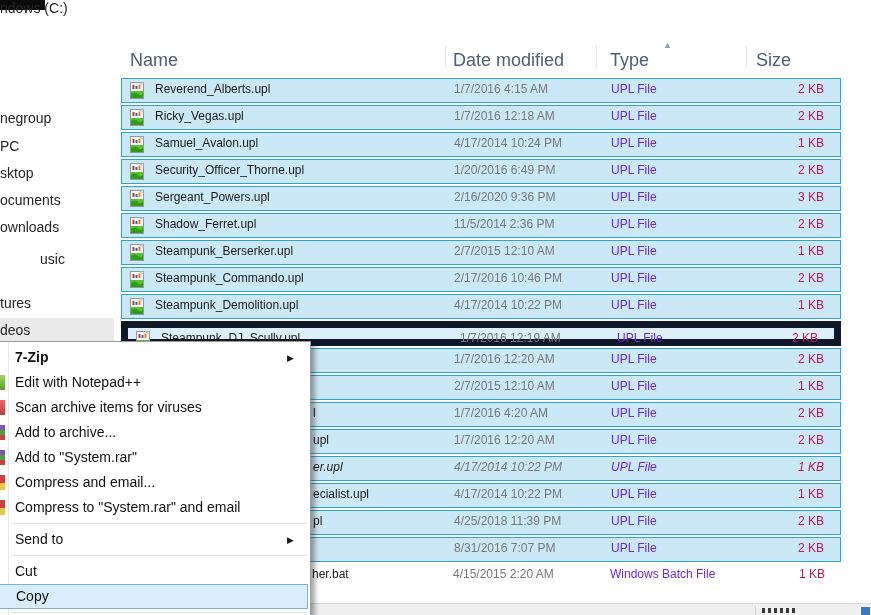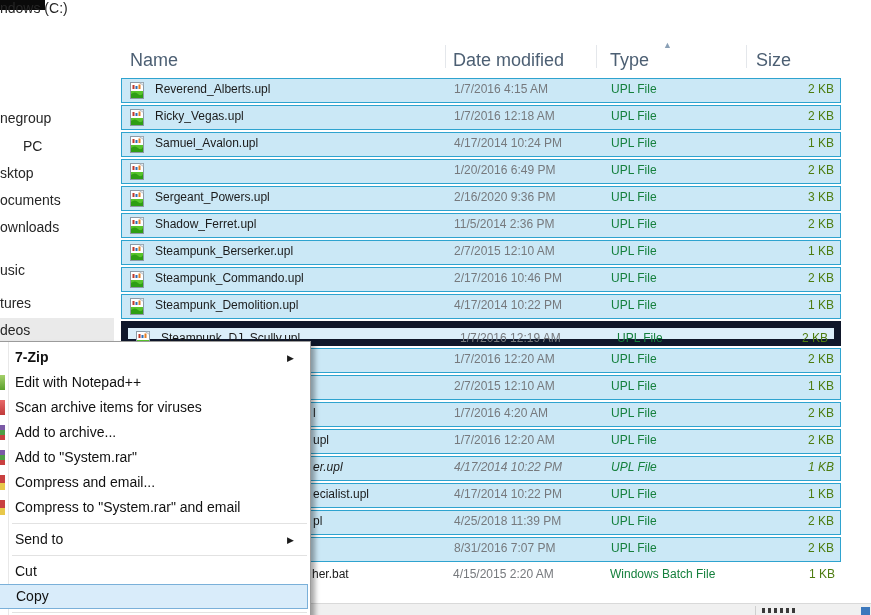--- a/index.html
+++ b/index.html
@@ -8,46 +8,46 @@
     font-family:"Liberation Sans","DejaVu Sans",sans-serif;
     -webkit-font-smoothing:antialiased;
   }
   
   #topbar{position:absolute;left:0;top:0;width:45px;height:10px;background:#0a0a0a;}
 
   
   .sb-item{position:absolute;left:0;font-size:14px;color:#262626;white-space:nowrap;cursor:default;}
   .sb-item:nth-of-type(1){top:57px;}
   .sb-item:nth-of-type(2){top:110px;}
-  .sb-item:nth-of-type(3){top:138px;padding-left:23px;}
+  .sb-item:nth-of-type(3){top:138px;}
   .sb-item:nth-of-type(4){top:165px;}
   .sb-item:nth-of-type(5){top:192px;}
   .sb-item:nth-of-type(6){top:219px;}
-  .sb-item:nth-of-type(7){top:262px;}
+  .sb-item:nth-of-type(7){top:251px;padding-left:40px;}
   .sb-item:nth-of-type(8){top:295px;}
   .sb-item:nth-of-type(9){top:322px;}
   #sb-hover{position:absolute;left:0;top:318px;width:114px;height:23px;background:#eaeaea;}
 
   
   .col-h{position:absolute;top:50px;font-size:18px;color:#4c5f73;white-space:nowrap;}
   #h-name{left:130px;} #h-date{left:453px;} #h-type{left:610px;} #h-size{left:756px;}
   .colsep{position:absolute;top:45px;height:23px;width:1px;background:#e4e7eb;}
   #cs1{left:445px;} #cs2{left:596px;} #cs3{left:746px;}
   #sort-arrow{position:absolute;left:663px;top:40px;font-size:9px;color:#8aa0b6;}
 
   
   #rows{position:absolute;left:121px;top:78px;width:720px;height:500px;overflow:hidden;}
   .row{position:absolute;left:0;width:720px;height:25px;box-sizing:border-box;font-size:12px;cursor:default;}
   .row.sel{background:#cbe8f6;border:1px solid #2ea3cf;}
   .row.hot{background:#dceffa;border:7px solid #0f172a;}
   .row .nm{position:absolute;left:33px;top:3px;color:#1b1b1b;white-space:nowrap;}
   .row.covered .nm{left:191px;}
   .row .dt{position:absolute;left:332px;top:3px;color:#76797d;white-space:nowrap;}
-  .row .tp{position:absolute;left:489px;top:3px;color:#15803d;white-space:nowrap;}
-  .row .sz{position:absolute;right:6px;top:3px;color:#4d7c0f;white-space:nowrap;}
+  .row .tp{position:absolute;left:489px;top:3px;color:#6d28d9;white-space:nowrap;}
+  .row .sz{position:absolute;right:16px;top:3px;color:#be185d;white-space:nowrap;}
   .row .ic{position:absolute;left:7px;top:3px;width:18px;height:18px;}
 
   
   #menu{position:absolute;left:-22px;top:341px;width:333px;height:292px;z-index:10;
         background:#fff;border:1px solid #9b9b9b;box-shadow:4px 4px 5px rgba(0,0,0,.35);
         box-sizing:border-box;padding-top:3px;}
   #gutterline{position:absolute;left:29px;top:0;bottom:0;width:1px;background:#e8e8e8;}
   .mi{position:relative;height:25px;line-height:25px;padding-left:36px;font-size:14px;color:#111;
       white-space:nowrap;cursor:default;}
   .mi.bold{font-weight:bold;}
@@ -148,20 +148,21 @@
     <div class="row sel" style="top: 81px;">
       <span class="ic"><svg width="18" height="18" viewBox="0 0 18 18">
           <rect x="1.5" y="0.5" width="13" height="16" fill="#ffffff" stroke="#8c9aa6"></rect>
           <rect x="3.5" y="3" width="2" height="4" fill="#c0392b"></rect>
           <rect x="6.5" y="4" width="2" height="3" fill="#2a6db5"></rect>
           <rect x="9.5" y="2.5" width="2" height="4.5" fill="#e67e22"></rect>
           <path d="M2 9 h12 v7 h-12 z" fill="#57c42b"></path>
           <path d="M2 12 q4 -3 7 0 t5 -1 v5 h-12 z" fill="#2e9e14"></path>
           <path d="M10 0.5 l4.5 3 v-3 z" fill="#e8eef2" stroke="#8c9aa6" stroke-width="0.6"></path>
         </svg></span>
+      <span class="nm">Security_Officer_Thorne.upl</span>
       <span class="dt">1/20/2016 6:49 PM</span>
       <span class="tp">UPL File</span>
       <span class="sz">2 KB</span>
     </div>
     <div class="row sel" style="top: 108px;">
       <span class="ic"><svg width="18" height="18" viewBox="0 0 18 18">
           <rect x="1.5" y="0.5" width="13" height="16" fill="#ffffff" stroke="#8c9aa6"></rect>
           <rect x="3.5" y="3" width="2" height="4" fill="#c0392b"></rect>
           <rect x="6.5" y="4" width="2" height="3" fill="#2a6db5"></rect>
           <rect x="9.5" y="2.5" width="2" height="4.5" fill="#e67e22"></rect>

